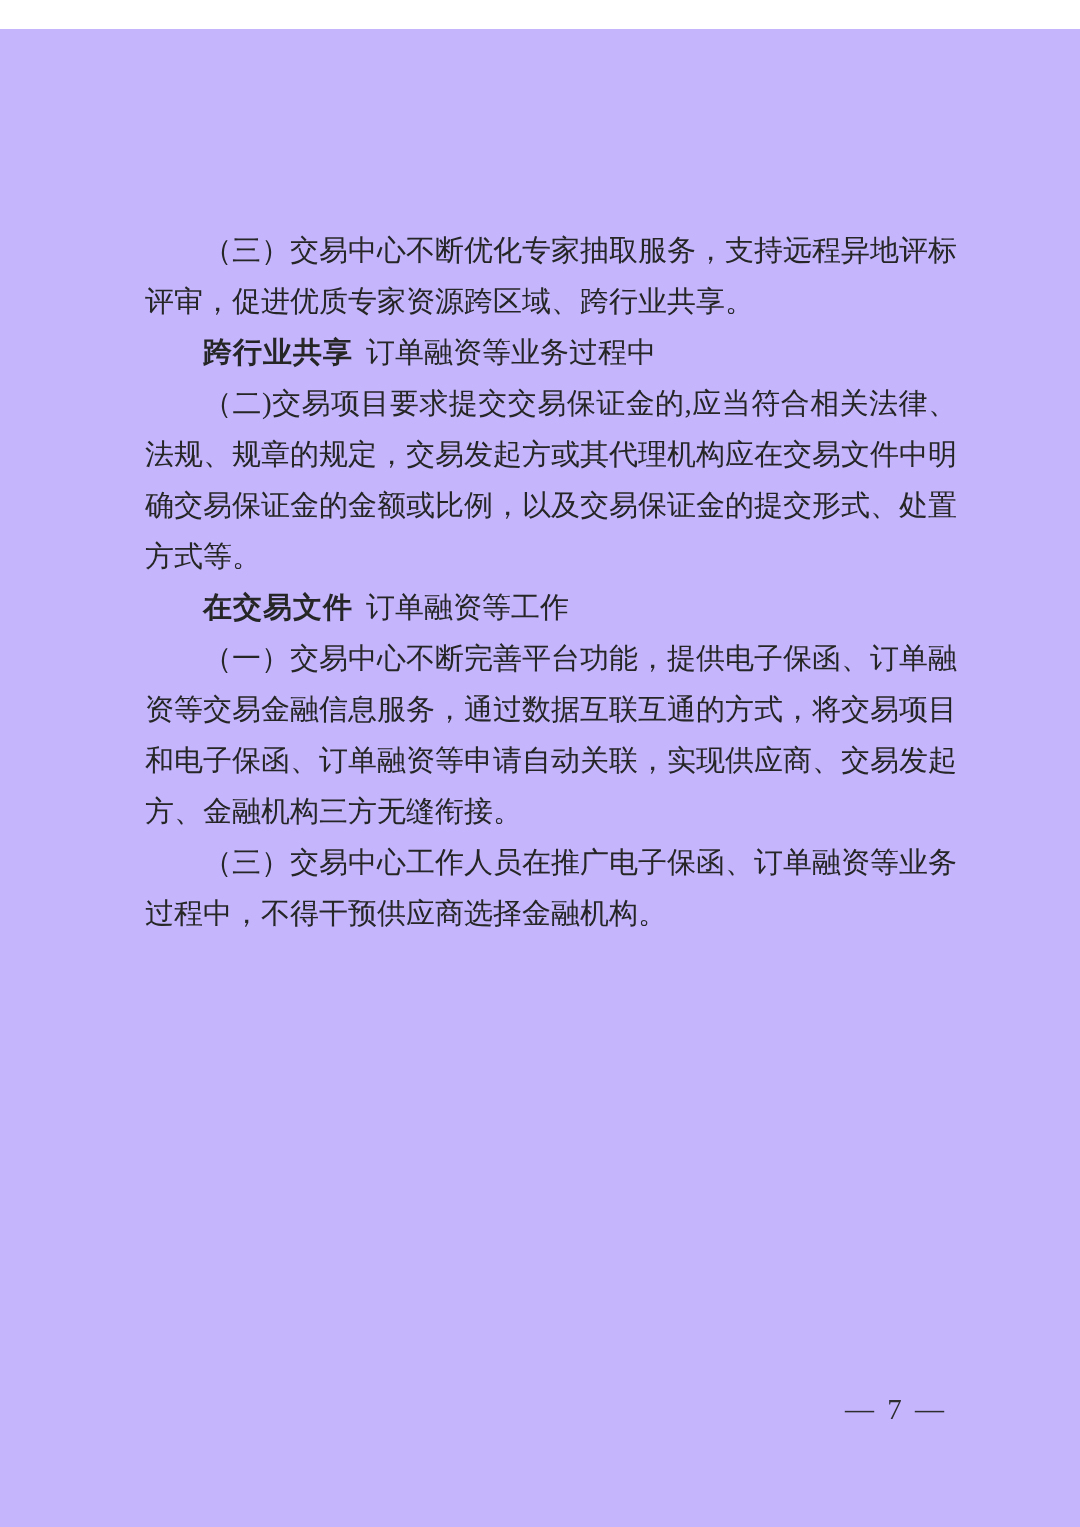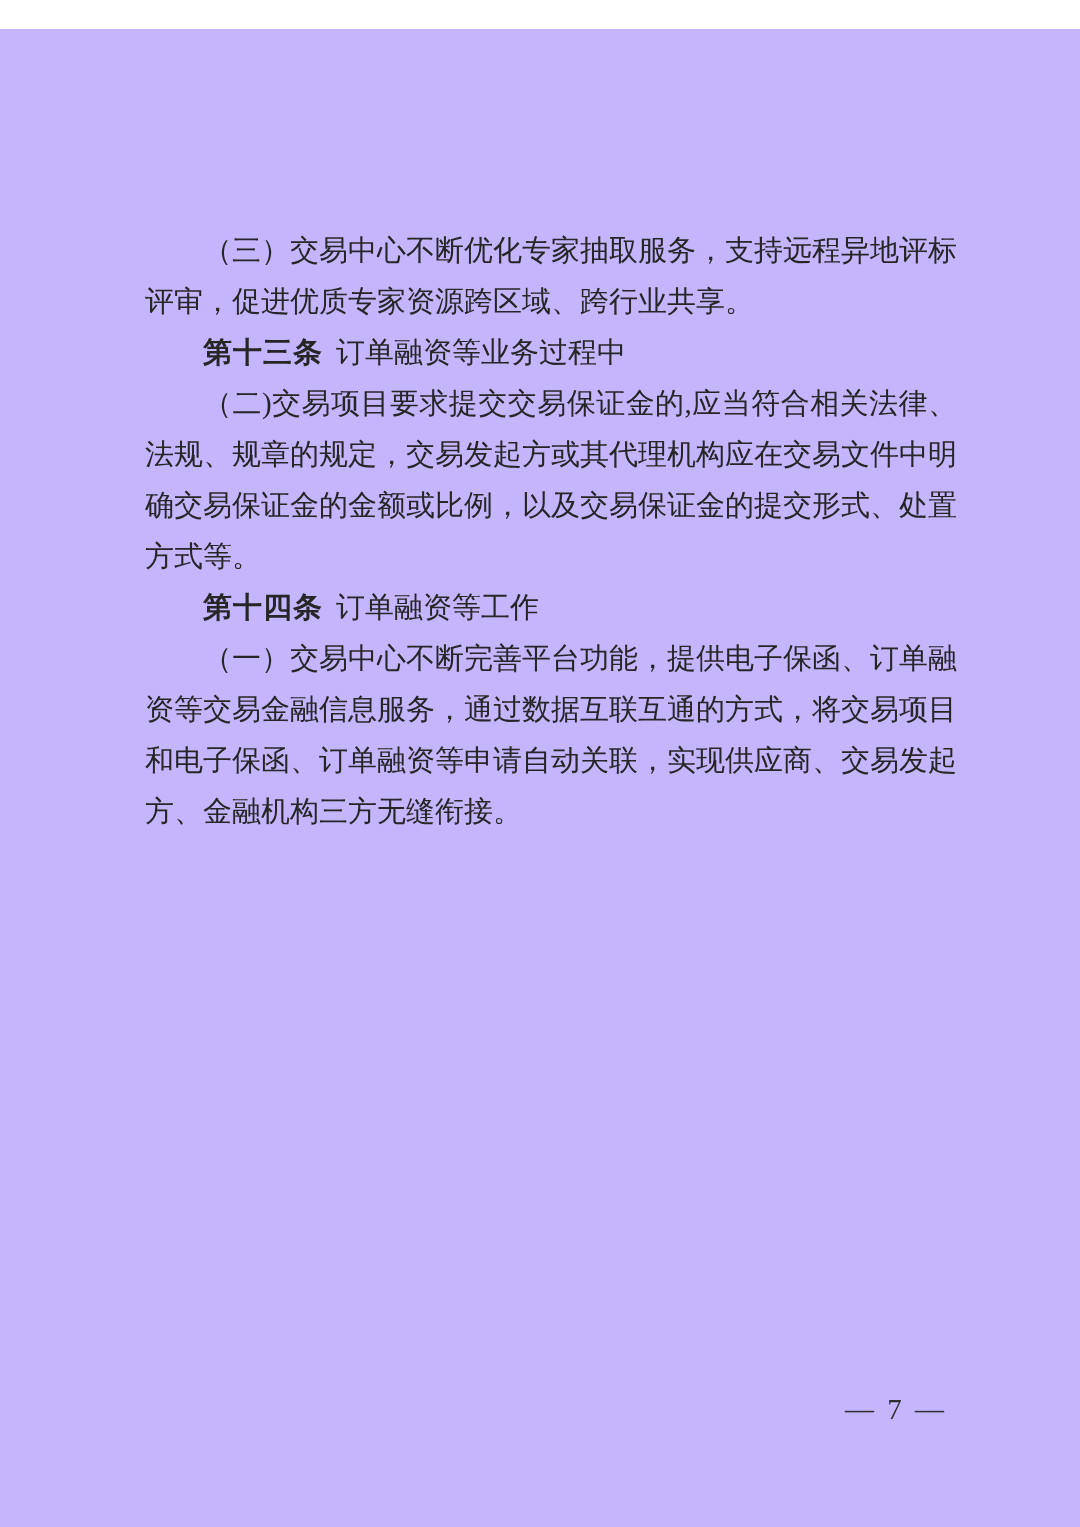--- a/index.html
+++ b/index.html
@@ -58,27 +58,28 @@
   }
 </style>
 </head>
 <body>
 
 <div class="page">
   <div class="content">
 
     <p>（三）交易中心不断优化专家抽取服务，支持远程异地评标评审，促进优质专家资源跨区域、跨行业共享。</p>
 
-    <p class="heading"><span class="art-num">第十三条</span><span class="art-title">订单融资等业务过程中</span></p>
+    <p class="heading"><span class="art-num">跨行业共享</span><span class="art-title">订单融资等业务过程中</span></p>
 
 
     <p>（二)交易项目要求提交交易保证金的,应当符合相关法律、法规、规章的规定，交易发起方或其代理机构应在交易文件中明确交易保证金的金额或比例，以及交易保证金的提交形式、处置方式等。</p>
 
-    <p class="heading"><span class="art-num">第十四条</span><span class="art-title">订单融资等工作</span></p>
+    <p class="heading"><span class="art-num">在交易文件</span><span class="art-title">订单融资等工作</span></p>
 
     <p>（一）交易中心不断完善平台功能，提供电子保函、订单融资等交易金融信息服务，通过数据互联互通的方式，将交易项目和电子保函、订单融资等申请自动关联，实现供应商、交易发起方、金融机构三方无缝衔接。</p>
 
 
+    <p>（三）交易中心工作人员在推广电子保函、订单融资等业务过程中，不得干预供应商选择金融机构。</p>
 
   </div>
 
   <div class="footer">— 7 —</div>
 </div>
 
 </body></html>

